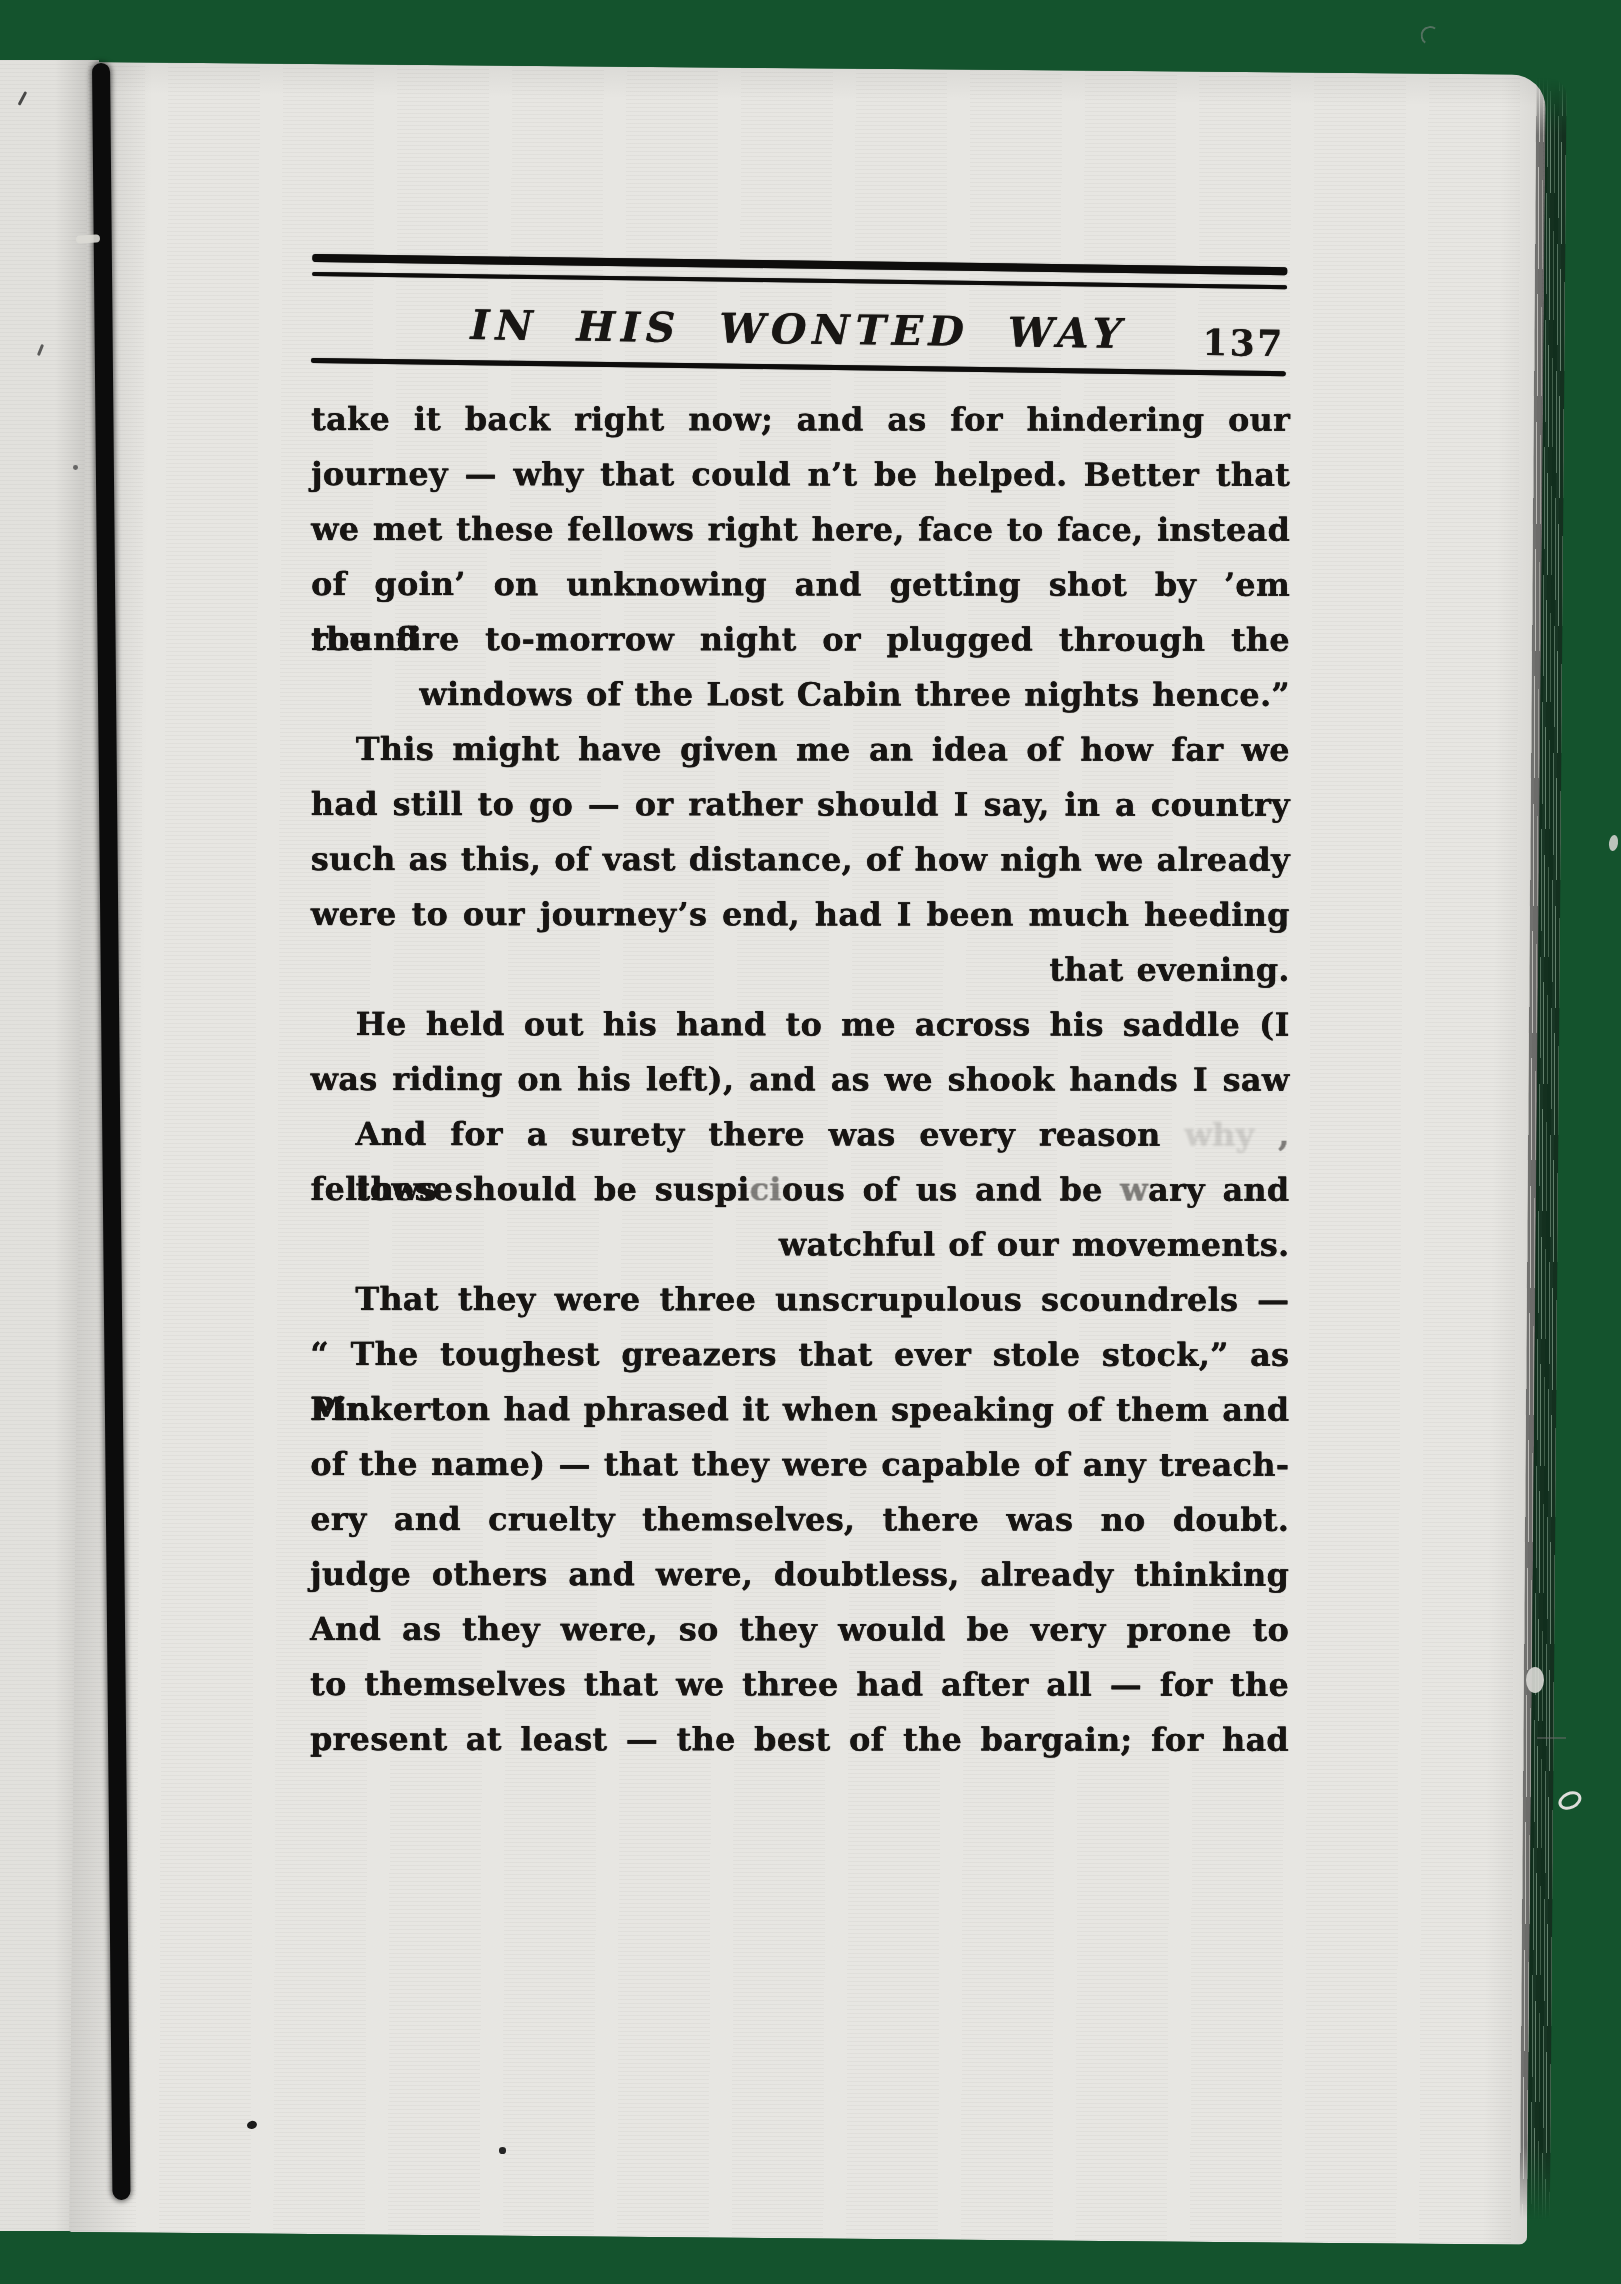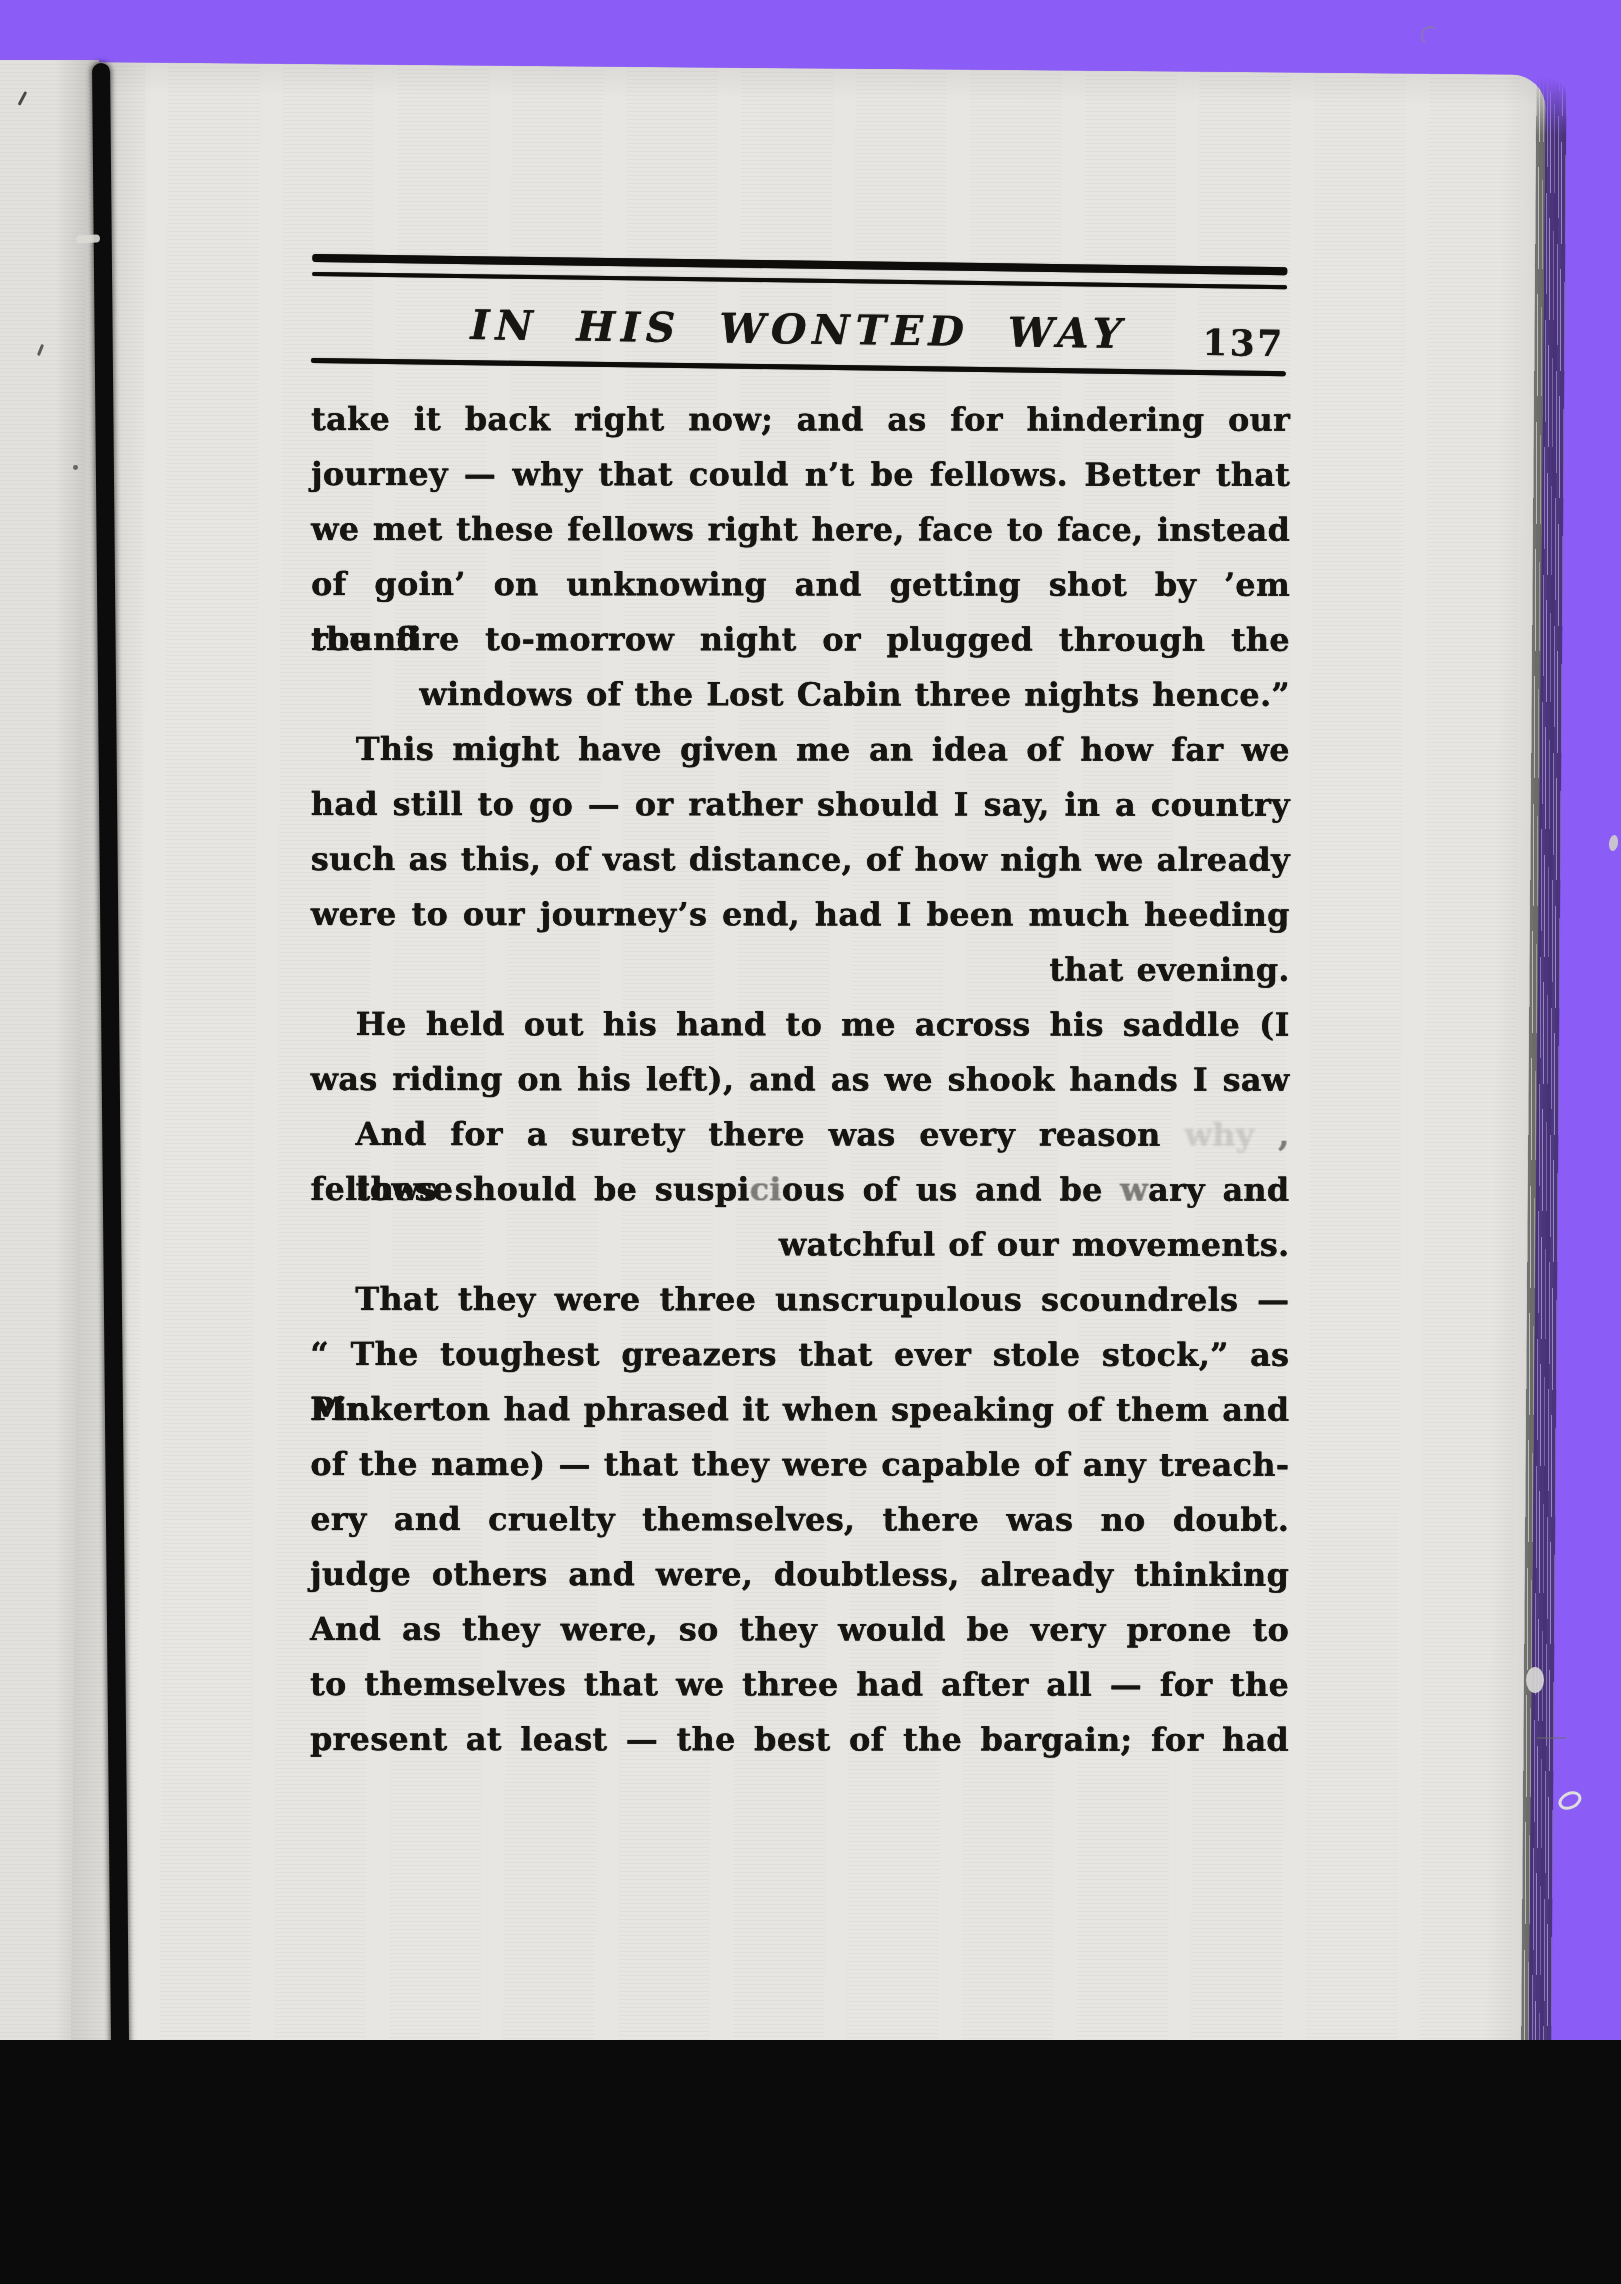--- a/index.html
+++ b/index.html
@@ -1,16 +1,16 @@
 <!DOCTYPE html>
 <html style="font-size:13px"><head>
 <meta charset="utf-8">
 <style>
   html,body{margin:0;padding:0;background:#0b0b0b;}
-  .canvas{position:relative;width:1622px;height:2040px;background:#8b5cf6;overflow:hidden;
+  .canvas{position:relative;width:1622px;height:2284px;background:#14532d;overflow:hidden;
           font-family:"DejaVu Serif","Liberation Serif",serif;}
   
   .left-strip{position:absolute;left:0;top:60px;width:99px;height:2171px;background:#e2e1dd;
       background-image:linear-gradient(90deg,rgba(0,0,0,0) 55%,rgba(0,0,0,.14)),
       repeating-linear-gradient(180deg,rgba(90,90,90,.05) 0 0.8px,rgba(0,0,0,0) 0.8px 4px);}
   .page{position:absolute;left:88px;top:62px;width:1458px;height:2170px;background:#e7e6e2;
       border-radius:2.4px 34px 8px 2.4px;transform:rotate(0.5deg);transform-origin:top left;overflow:hidden;
       background-image:linear-gradient(90deg,rgba(0,0,0,.10),rgba(0,0,0,0) 65px),
       linear-gradient(270deg,rgba(0,0,0,.07),rgba(0,0,0,0) 45px),
       linear-gradient(180deg,rgba(0,0,0,.05),rgba(0,0,0,0) 32px),
@@ -74,21 +74,21 @@
       <div class="rule rule-a"></div>
       <div class="rule rule-b"></div>
       <div class="header-row">
         <span class="running-head">IN HIS WONTED WAY</span>
         <span class="folio">137</span>
       </div>
       <div class="rule rule-c"></div>
     </div>
     <div class="body-text">
         <div class="line j"><span>take it back right now; and as for hindering our</span></div>
-        <div class="line j"><span>journey — why that could n’t be fellows. Better that</span></div>
+        <div class="line j"><span>journey — why that could n’t be helped. Better that</span></div>
         <div class="line j"><span>we met these fellows right here, face to face, instead</span></div>
         <div class="line j"><span>of goin’ on unknowing and getting shot by ’em round</span></div>
         <div class="line j"><span>the fire to-morrow night or plugged through the</span></div>
         <div class="line"><span>windows of the Lost Cabin three nights hence.”</span></div>
         <div class="line j ind"><span>This might have given me an idea of how far we</span></div>
         <div class="line j"><span>had still to go — or rather should I say, in a country</span></div>
         <div class="line j"><span>such as this, of vast distance, of how nigh we already</span></div>
         <div class="line j"><span>were to our journey’s end, had I been much heeding</span></div>
         <div class="line"><span>that evening.</span></div>
         <div class="line j ind"><span>He held out his hand to me across his saddle (I</span></div>

